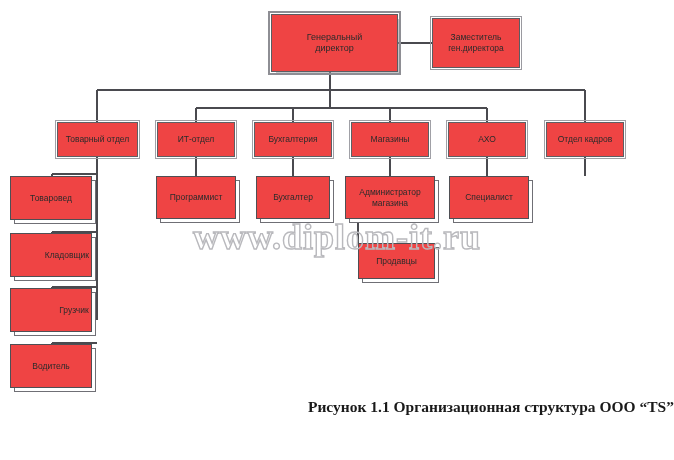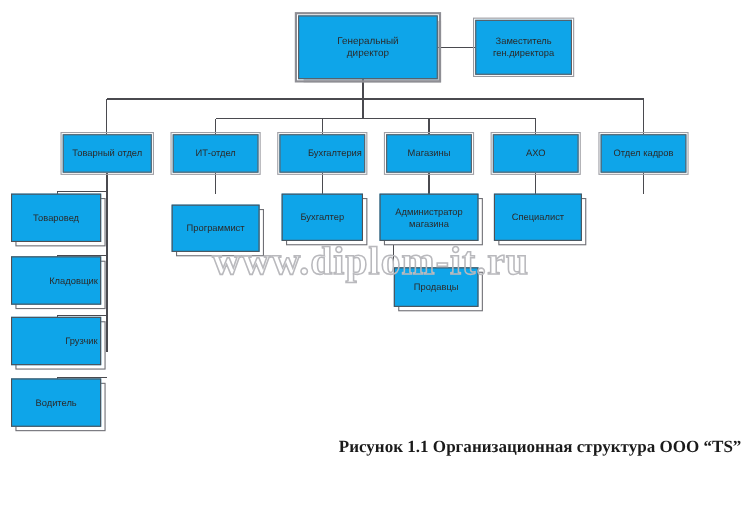--- a/index.html
+++ b/index.html
@@ -39,21 +39,21 @@
     color: rgba(255,255,255,0);
     -webkit-text-stroke: 1.4px #b9b9bd;
     white-space: nowrap;
     z-index: 5;
   }
 
   
   .node {
     position: absolute;
     box-sizing: border-box;
-    background: #0ea5e9;
+    background: #ef4444;
     border: 1px solid #6d6d72;
     display: flex;
     align-items: center;
     justify-content: center;
     text-align: center;
     font-size: 8.5px;
     color: #2b2b2b;
     line-height: 1.25;
     z-index: 3;
     padding: 1px 2px;
@@ -148,21 +148,21 @@
   </div>
 
   <div class="node dept" style="left:57px; top:122px; width:81px; height:35px;">
     <span class="lbl">Товарный отдел</span>
   </div>
 
   <div class="node dept" style="left:157px; top:122px; width:78px; height:35px;">
     <span class="lbl">ИТ-отдел</span>
   </div>
 
-  <div class="node dept" style="left:254px; top:122px; width:78px; height:35px;justify-content:flex-end;">
+  <div class="node dept" style="left:254px; top:122px; width:78px; height:35px;">
     <span class="lbl">Бухгалтерия</span>
   </div>
 
   <div class="node dept" style="left:351px; top:122px; width:78px; height:35px;">
     <span class="lbl">Магазины</span>
   </div>
 
   <div class="node dept" style="left:448px; top:122px; width:78px; height:35px;">
     <span class="lbl">АХО</span>
   </div>
@@ -180,21 +180,21 @@
   </div>
 
   <div class="node leaf" style="left:10px; top:288px; width:82px; height:44px;padding-left:48px;">
     <span class="lbl">Грузчик</span>
   </div>
 
   <div class="node leaf" style="left:10px; top:344px; width:82px; height:44px;align-items:center;">
     <span class="lbl">Водитель</span>
   </div>
 
-  <div class="node leaf" style="left:156px; top:176px; width:80px; height:43px;margin-top:10px;">
+  <div class="node leaf" style="left:156px; top:176px; width:80px; height:43px;">
     <span class="lbl">Программист</span>
   </div>
 
   <div class="node leaf" style="left:256px; top:176px; width:74px; height:43px;">
     <span class="lbl">Бухгалтер</span>
   </div>
 
   <div class="node leaf" style="left:345px; top:176px; width:90px; height:43px;">
     <span>
       <span class="lbl">Администратор</span>

